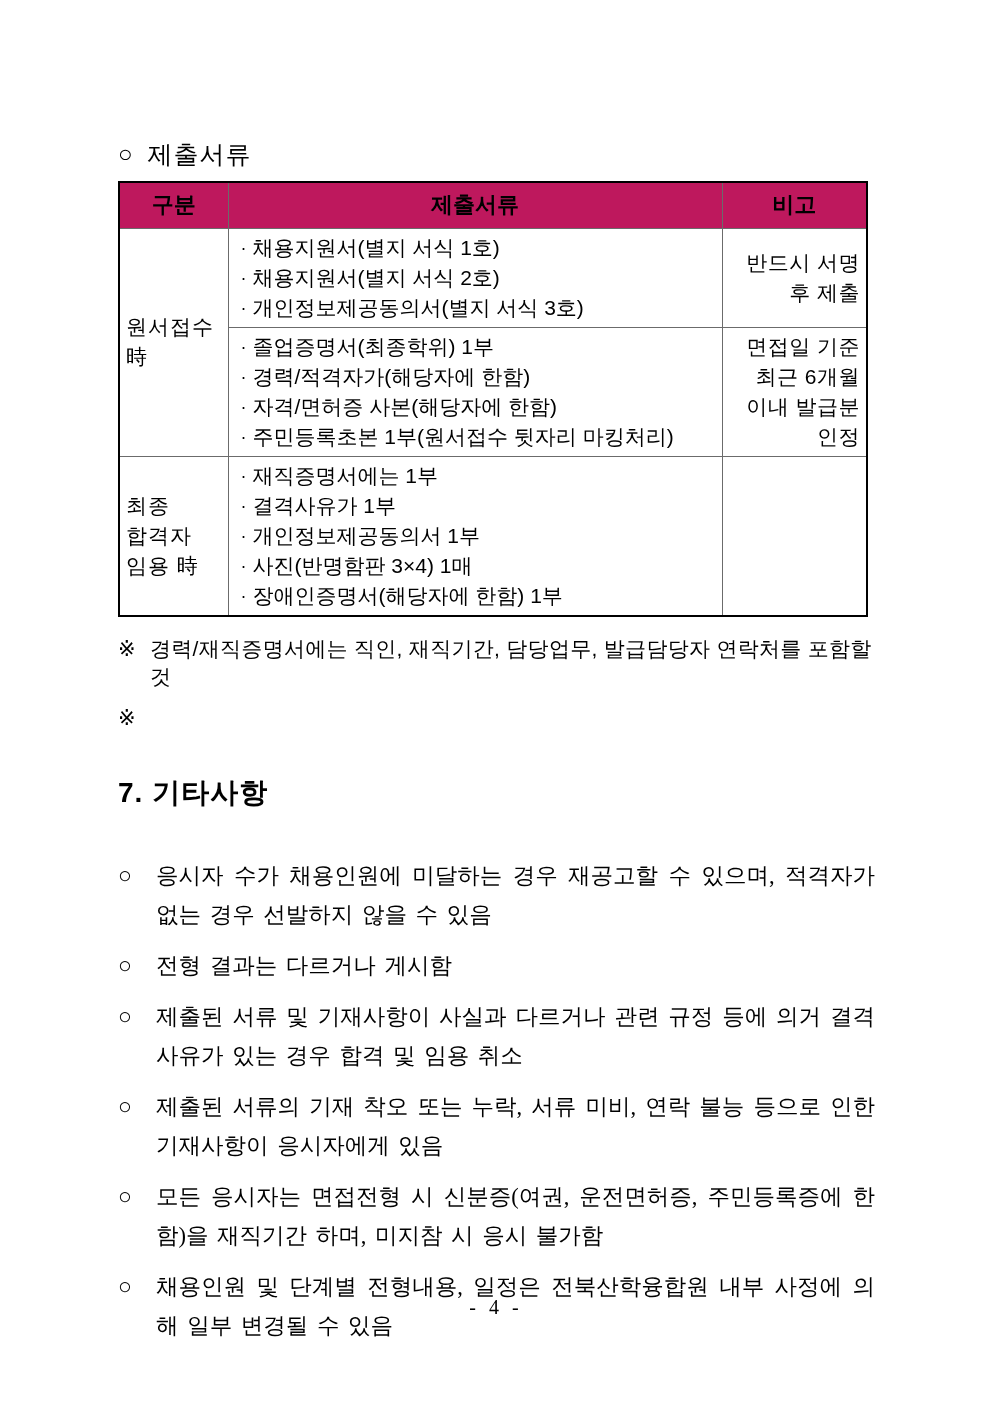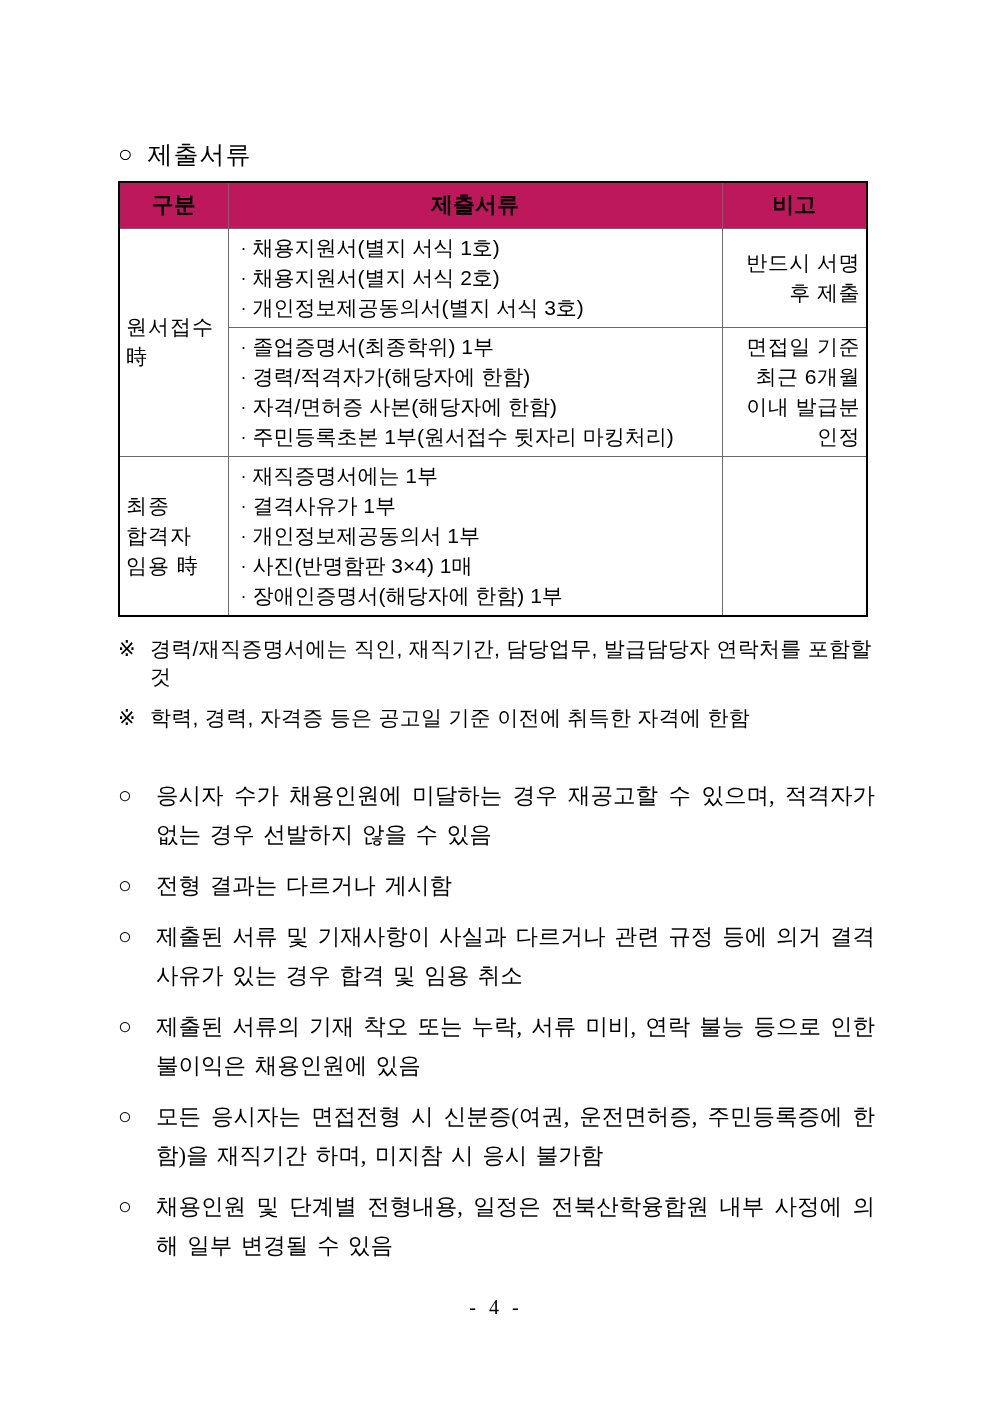--- a/index.html
+++ b/index.html
@@ -217,41 +217,41 @@
       </tbody>
     </table>
 
     <div class="footnotes">
       <div class="footnote">
         <span class="ref">※</span>
         <span>경력/재직증명서에는 직인, 재직기간, 담당업무, 발급담당자 연락처를 포함할 것</span>
       </div>
       <div class="footnote">
         <span class="ref">※</span>
-        <span>학력, 경력, 자격증 등은 공고일 기준 이전에 취득한 자격에 한함</span>
       </div>
     </div>
 
+    <h2 class="section-heading">7. 기타사항</h2>
 
     <div class="bullets">
       <div class="bullet">
         <span class="circle">○</span>
         <p>응시자 수가 채용인원에 미달하는 경우 재공고할 수 있으며, 적격자가 없는 경우 선발하지 않을 수 있음</p>
       </div>
       <div class="bullet">
         <span class="circle">○</span>
         <p>전형 결과는 다르거나 게시함</p>
       </div>
       <div class="bullet">
         <span class="circle">○</span>
         <p>제출된 서류 및 기재사항이 사실과 다르거나 관련 규정 등에 의거 결격사유가 있는 경우 합격 및 임용 취소</p>
       </div>
       <div class="bullet">
         <span class="circle">○</span>
-        <p>제출된 서류의 기재 착오 또는 누락, 서류 미비, 연락 불능 등으로 인한 불이익은 채용인원에 있음</p>
+        <p>제출된 서류의 기재 착오 또는 누락, 서류 미비, 연락 불능 등으로 인한 기재사항이 응시자에게 있음</p>
       </div>
       <div class="bullet">
         <span class="circle">○</span>
         <p>모든 응시자는 면접전형 시 신분증(여권, 운전면허증, 주민등록증에 한함)을 재직기간 하며, 미지참 시 응시 불가함</p>
       </div>
       <div class="bullet">
         <span class="circle">○</span>
         <p>채용인원 및 단계별 전형내용, 일정은 전북산학융합원 내부 사정에 의해 일부 변경될 수 있음</p>
       </div>
     </div>

